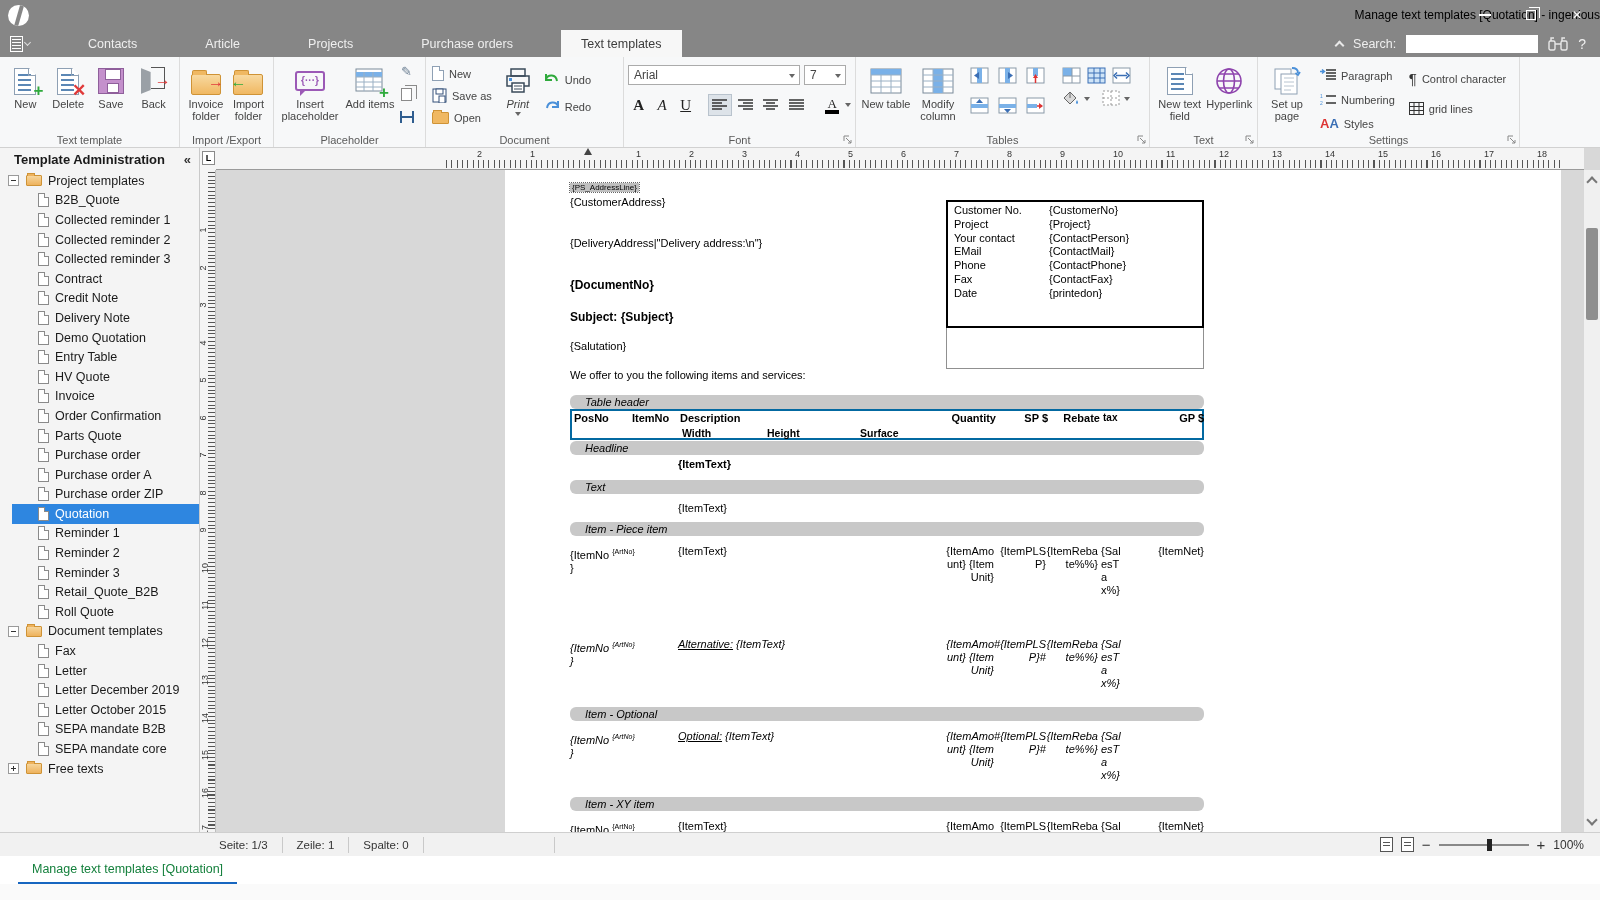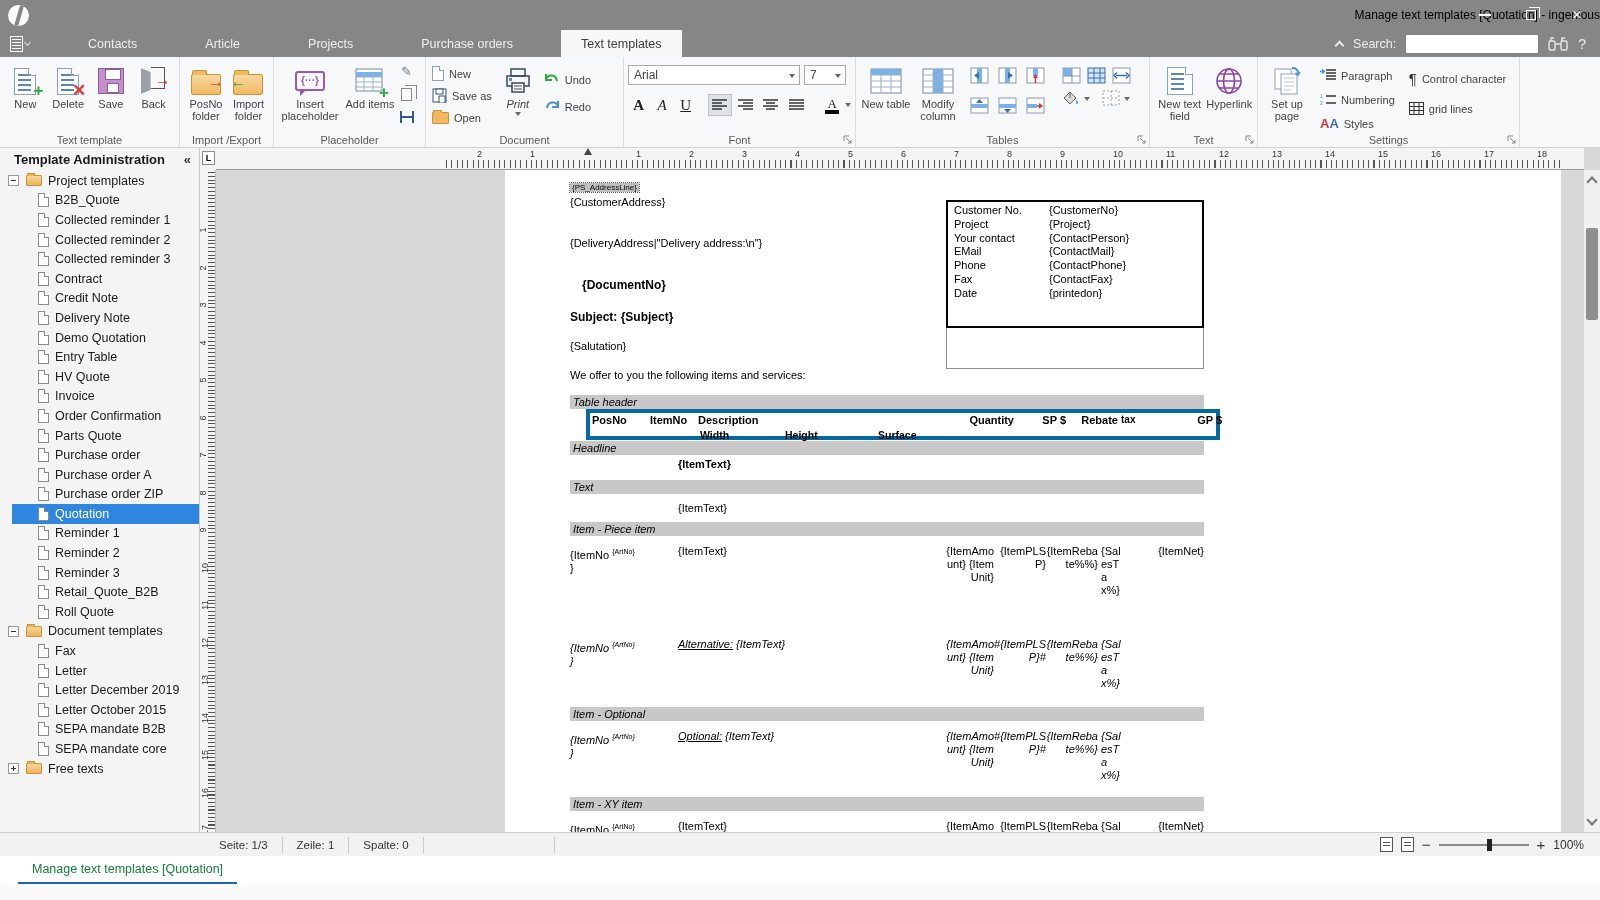--- a/index.html
+++ b/index.html
@@ -116,22 +116,22 @@
   .abs { position:absolute; }
   .ps-line { background:#bfbfbf; font-size:8px; padding:0 2px; outline:1px dotted #666; }
   .b { font-weight:bold; }
   .doc12 { font-size:12px; }
 
   .cbox { position:absolute; left:441px; top:30px; width:258px; height:128px; border:2px solid #000; padding:2px 0 0 6px; line-height:13.8px; }
   .cbox-ext { position:absolute; left:441px; top:158px; width:258px; height:41px; border:1px solid #909090; border-top:none; }
   .crow { display:flex; }
   .crow .cl { width:95px; }
 
-  .tband { position:absolute; left:65px; width:634px; height:14px; background:#c8c8c8; font-style:italic; padding-left:3px; line-height:14px; }
-  .thdr { position:absolute; left:65px; top:239px; width:634px; height:31px; border:4px solid #0369a1; font-weight:bold;margin-left:16px; }
+  .tband { position:absolute; left:65px; width:634px; height:14px; background:#c8c8c8; font-style:italic; padding-left:15px; line-height:14px;border-radius:6px; }
+  .thdr { position:absolute; left:65px; top:239px; width:634px; height:31px; border:2px solid #0369a1; font-weight:bold; }
   .thdr .l1 { position:absolute; top:1px; left:0; right:0; display:flex; }
   .trowf { position:absolute; left:65px; width:634px; display:flex; line-height:13px; }
   .c-pos { width:60px; flex:none; }
   .c-ino { width:48px; flex:none; }
   .c-desc { width:266px; flex:none; }
   .c-amt { width:50px; flex:none; text-align:right; word-break:break-all; }
   .c-plsp { width:52px; flex:none; text-align:right; word-break:break-all; }
   .c-reb { width:52px; flex:none; text-align:right; word-break:break-all; }
   .c-tax { width:36px; flex:none; padding-right:13px; padding-left:3px; word-break:break-all; }
   .c-gp { width:70px; flex:none; text-align:right; word-break:break-all; }
@@ -240,21 +240,21 @@
     <div class="rgroup-label">Text template</div>
   </div>
 
   <div class="rgroup" style="width:94px;">
     <div class="rbtn-lg" style="width:45px;">
       <div class="ric">
           <span class="icon-folder">
             <span class="arr red">→</span>
           </span>
         </div>
-      <span>PosNo folder</span>
+      <span>Invoice folder</span>
     </div>
     <div class="rbtn-lg" style="width:42px;">
       <div class="ric">
           <span class="icon-folder">
             <span class="arr grn" style="right:auto;left:-4px;">←</span>
           </span>
         </div>
       <span>Import folder</span>
     </div>
     <div class="rgroup-label">Import /Export</div>
@@ -786,21 +786,21 @@
         <span class="vnum" style="top: 617.5px;">16</span>
         <span class="vnum" style="top: 655px;">17</span>
       </div>
 
     <div class="canvas">
       <div class="page">
 
         <div class="abs ps-line" style="left:65px; top:13px;">{PS_AddressLine}</div>
         <div class="abs" style="left:65px; top:26px;">{CustomerAddress}</div>
         <div class="abs" style="left:65px; top:67px;">{DeliveryAddress|"Delivery address:\n"}</div>
-        <div class="abs b doc12" style="left:77px; top:108px;">{DocumentNo}</div>
+        <div class="abs b doc12" style="left:65px; top:108px;">{DocumentNo}</div>
         <div class="abs b doc12" style="left:65px; top:140px;">Subject: {Subject}</div>
         <div class="abs" style="left:65px; top:170px;">{Salutation}</div>
         <div class="abs" style="left:65px; top:199px;">We offer to you the following items and services:</div>
 
         <div class="cbox">
           <div class="crow">
               <span class="cl">Customer No.</span>
               <span>{CustomerNo}</span>
             </div>
           <div class="crow">

